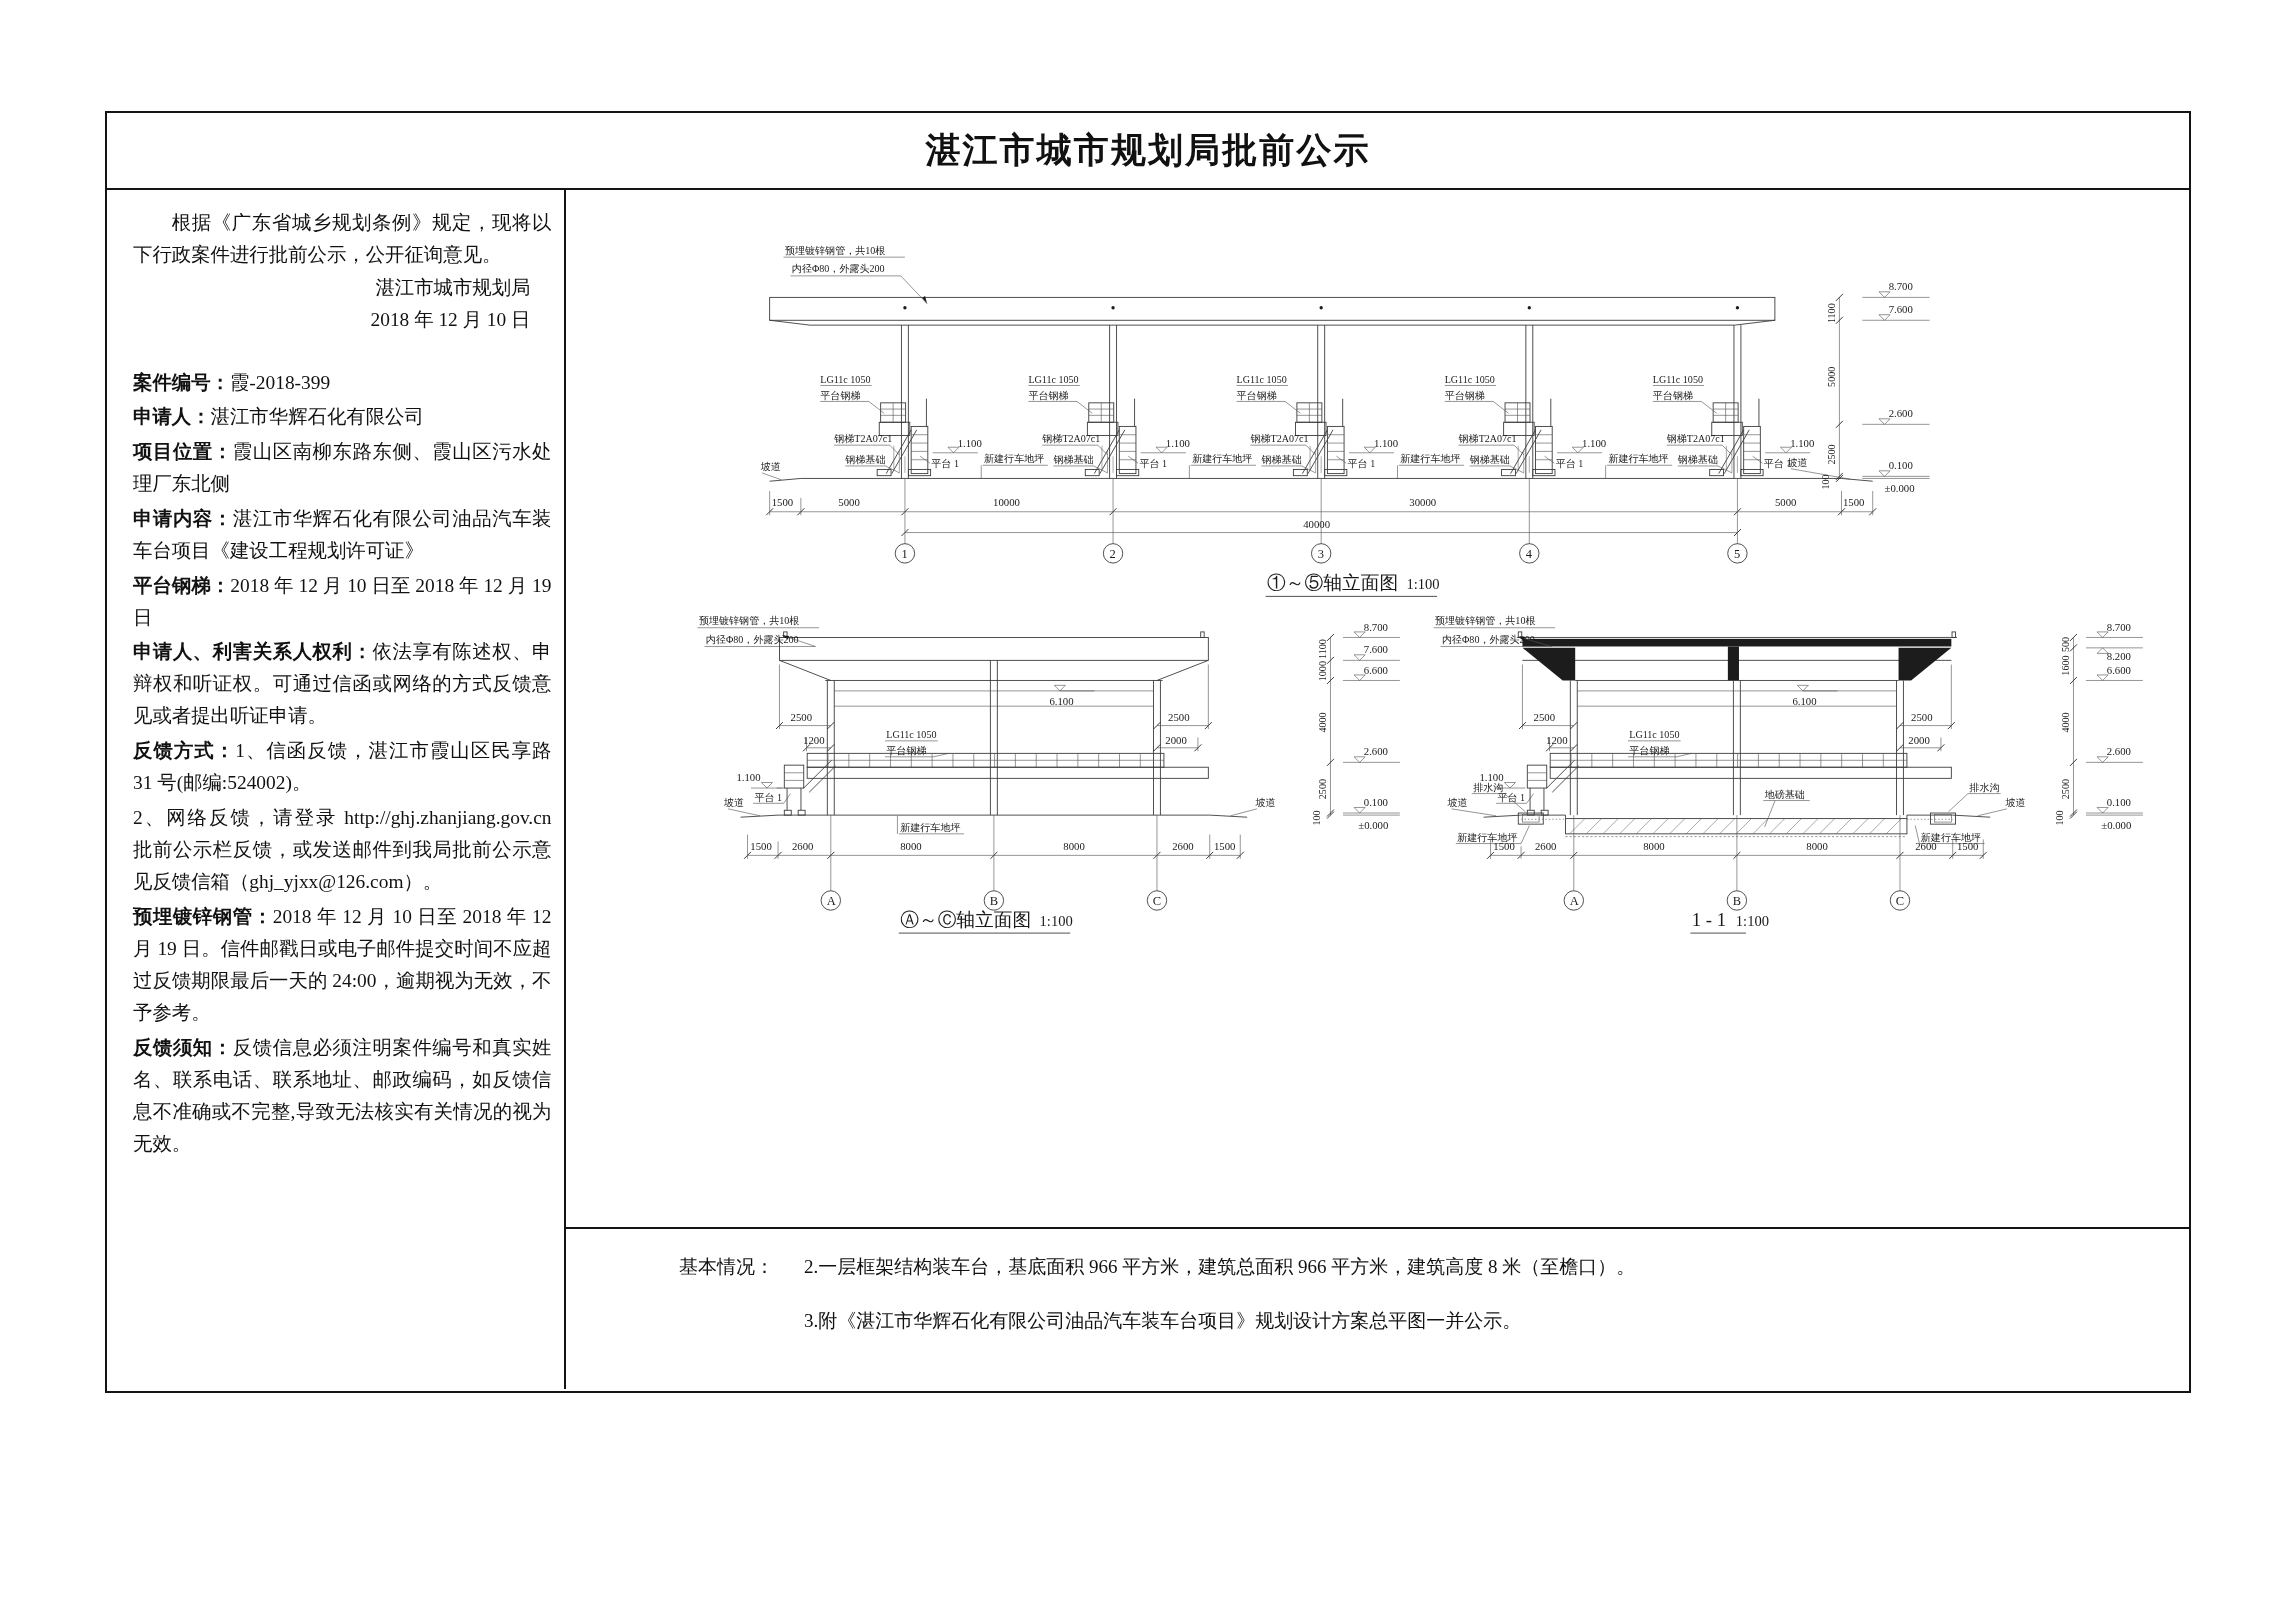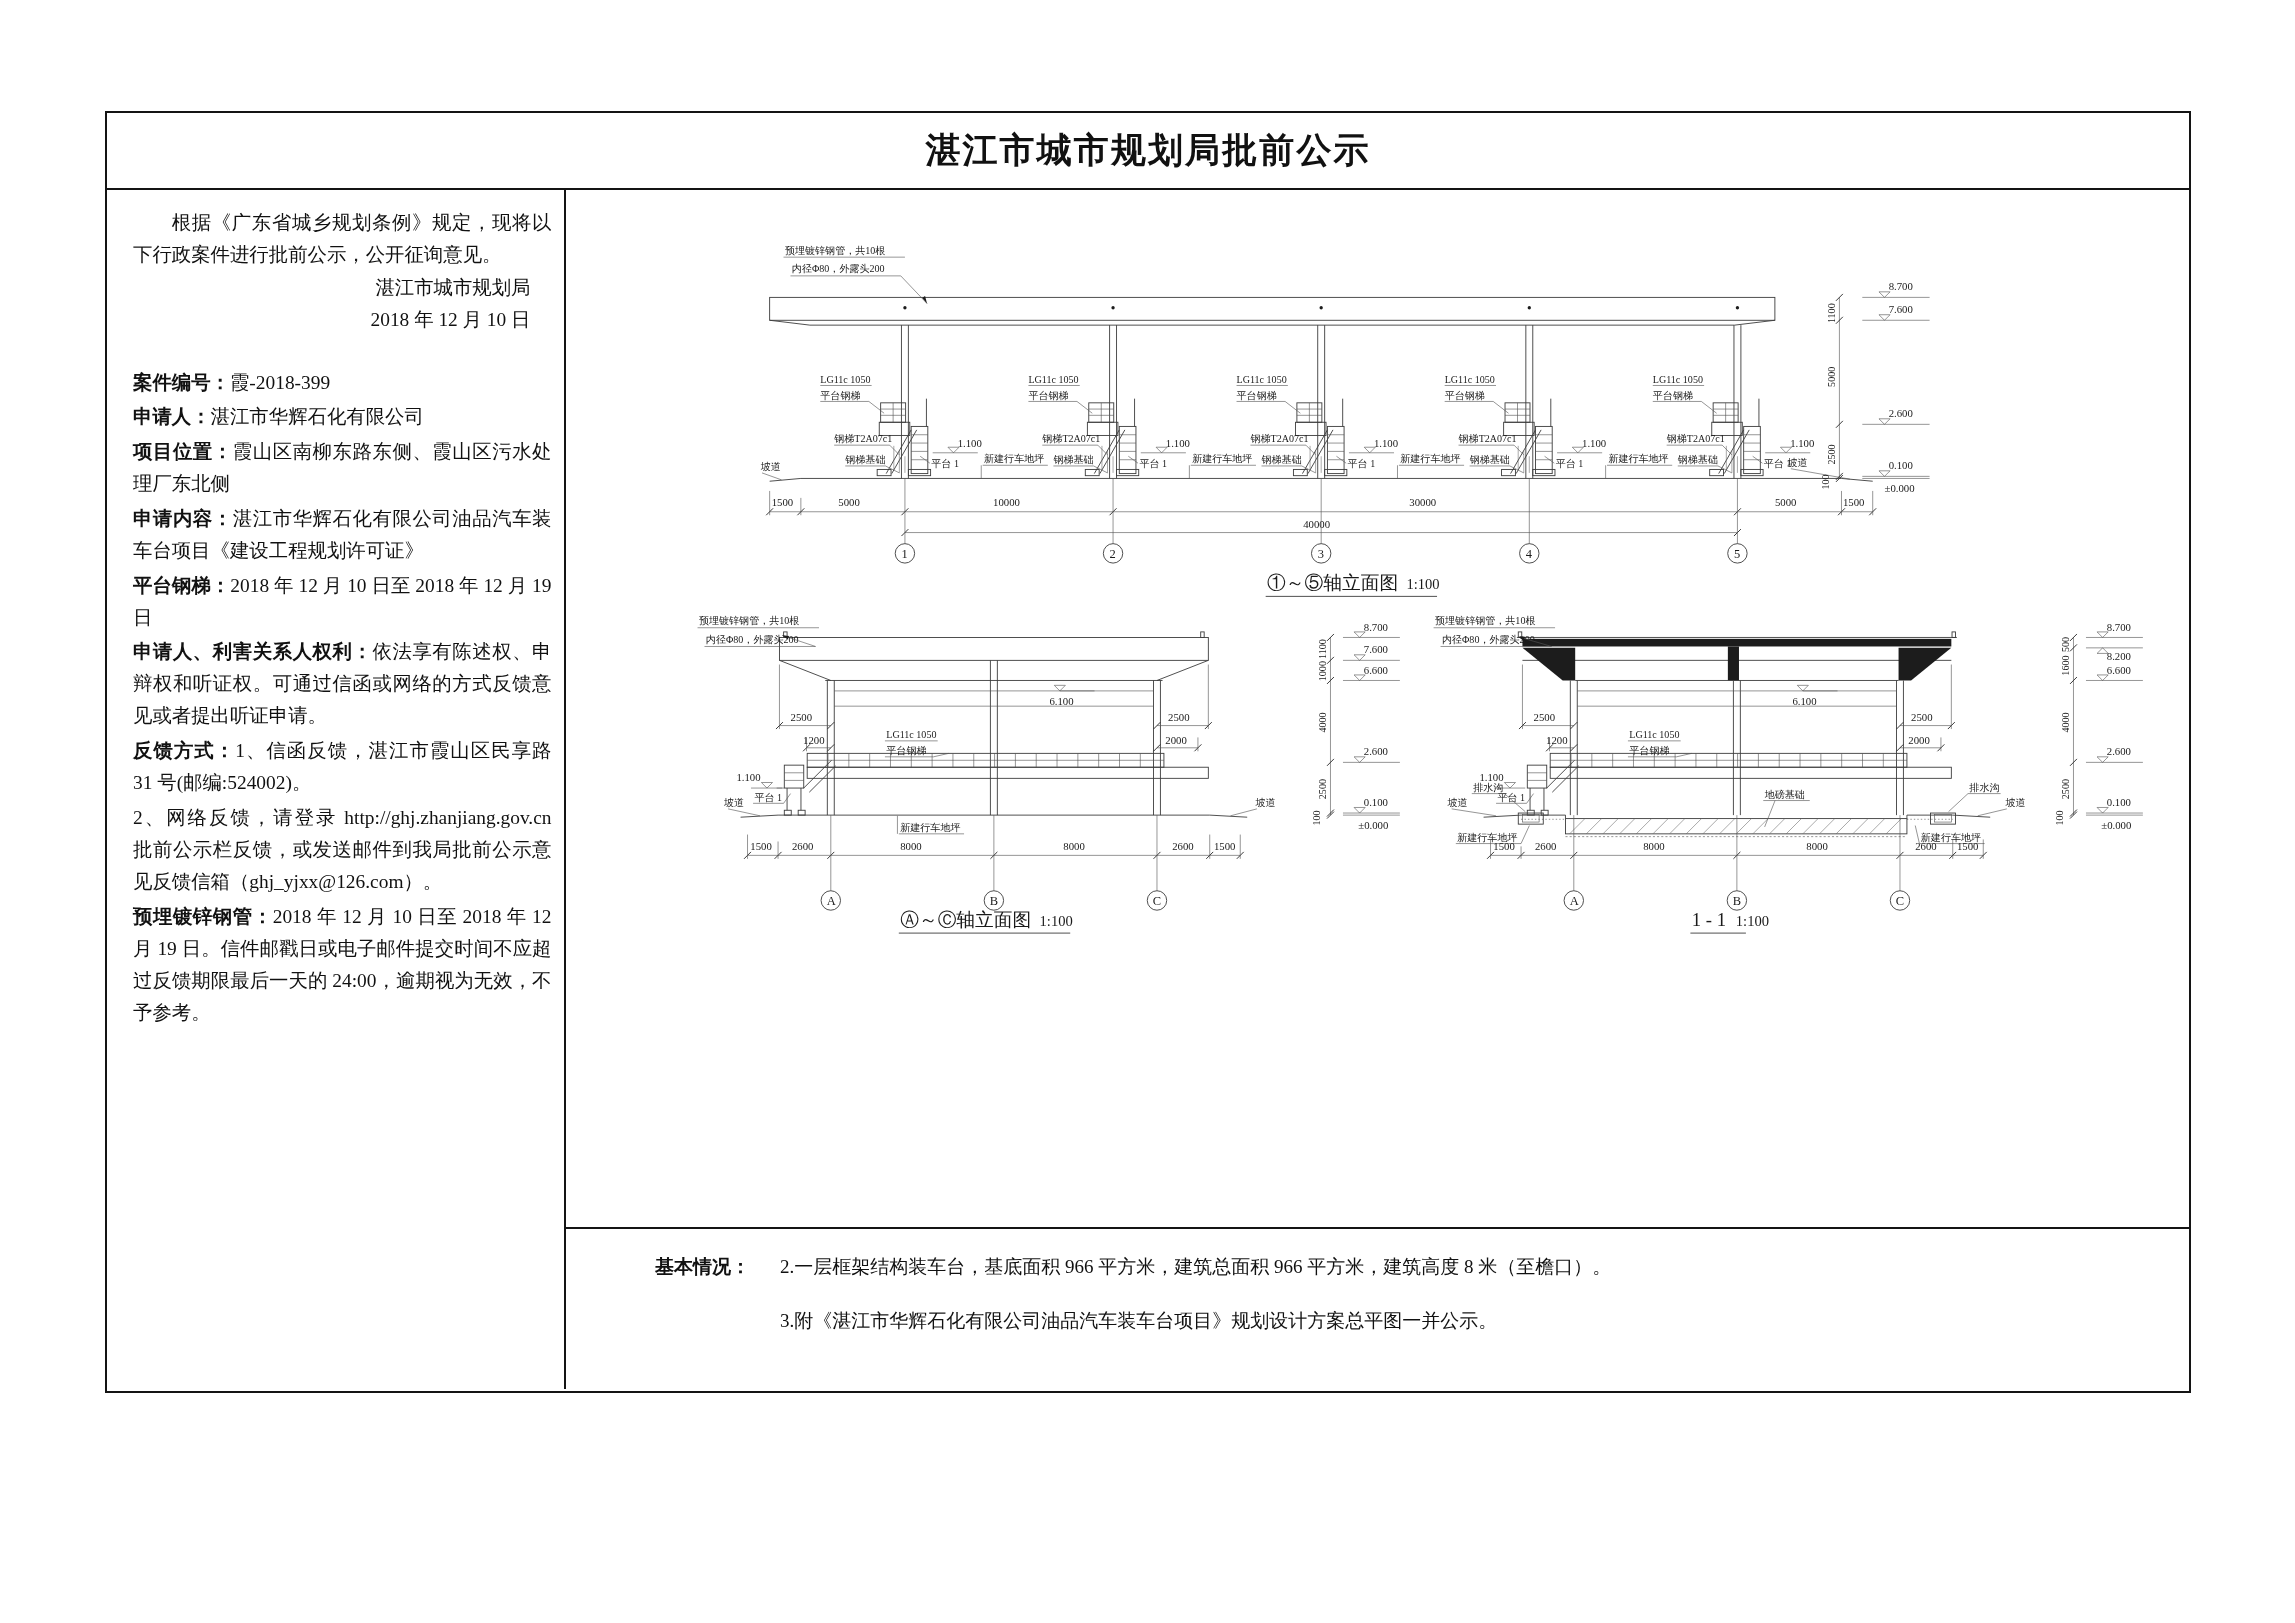--- a/index.html
+++ b/index.html
@@ -16,21 +16,21 @@
   .left-panel p{margin:0;text-align:justify;}
   .intro{text-indent:2em;font-family:Liberation Mono, monospace;}
   .r-align{text-align:right !important;padding-right:21px;}
   .fields{margin-top:30.5px;}
   .fields p{margin-bottom:2.8px;}
   .fields b{font-weight:bold;}
   .right-panel{flex:1;position:relative;}
   .basicinfo{position:absolute;left:0;bottom:0;width:100%;height:162px;
              border-top:2.8px solid #141414;box-sizing:border-box;display:flex;
              padding-top:25px;font-size:19px;}
-  .bi-label{font-weight:bold;margin-left:89px;width:125px;flex:none;}
+  .bi-label{font-weight:normal;margin-left:113px;width:125px;flex:none;}
   .bi-items{flex:1;}
   .bi-items p{margin:0 0 28px 0;}
   svg{position:absolute;overflow:visible;}
   
   .ln{stroke:#3c3c3c;stroke-width:1.3;fill:none;}
   .tn{stroke:#555;stroke-width:0.9;fill:none;}
   .bk{fill:#1c1c1c;stroke:none;}
   .tk{stroke:#333;stroke-width:1.4;fill:none;}
   .hat{stroke:#666;stroke-width:0.8;fill:none;}
   text{fill:#1a1a1a;font-family:"Liberation Serif",serif;}
@@ -61,20 +61,21 @@
         <div class="fields">
           <p><b>案件编号：</b><span>霞-2018-399</span></p>
           <p><b>申请人：</b><span>湛江市华辉石化有限公司</span></p>
           <p><b>项目位置：</b><span>霞山区南柳东路东侧、霞山区污水处理厂东北侧</span></p>
           <p><b>申请内容：</b><span>湛江市华辉石化有限公司油品汽车装车台项目《建设工程规划许可证》</span></p>
           <p><b>平台钢梯：</b><span>2018 年 12 月 10 日至 2018 年 12 月 19 日</span></p>
           <p><b>申请人、利害关系人权利：</b><span>依法享有陈述权、申辩权和听证权。可通过信函或网络的方式反馈意见或者提出听证申请。</span></p>
           <p><b>反馈方式：</b><span>1、信函反馈，湛江市霞山区民享路 31 号(邮编:524002)。</span></p>
           <p><b></b><span>2、网络反馈，请登录 http://ghj.zhanjiang.gov.cn 批前公示栏反馈，或发送邮件到我局批前公示意见反馈信箱（ghj_yjxx@126.com）。</span></p>
           <p><b>预埋镀锌钢管：</b><span>2018 年 12 月 10 日至 2018 年 12 月 19 日。信件邮戳日或电子邮件提交时间不应超过反馈期限最后一天的 24:00，逾期视为无效，不予参考。</span></p>
+          <p><b>反馈须知：</b><span>反馈信息必须注明案件编号和真实姓名、联系电话、联系地址、邮政编码，如反馈信息不准确或不完整,导致无法核实有关情况的视为无效。</span></p>
         </div>
       </div>
 
       <div class="right-panel">
 
         <svg style="left:153px;top:44px" width="1221" height="389" viewBox="0 0 1760 560">
           <defs>
             <g id="asm1">
               <line class="ln" x1="-5" y1="131" x2="-5" y2="352"></line>
               <line class="ln" x1="5" y1="131" x2="5" y2="352"></line>

